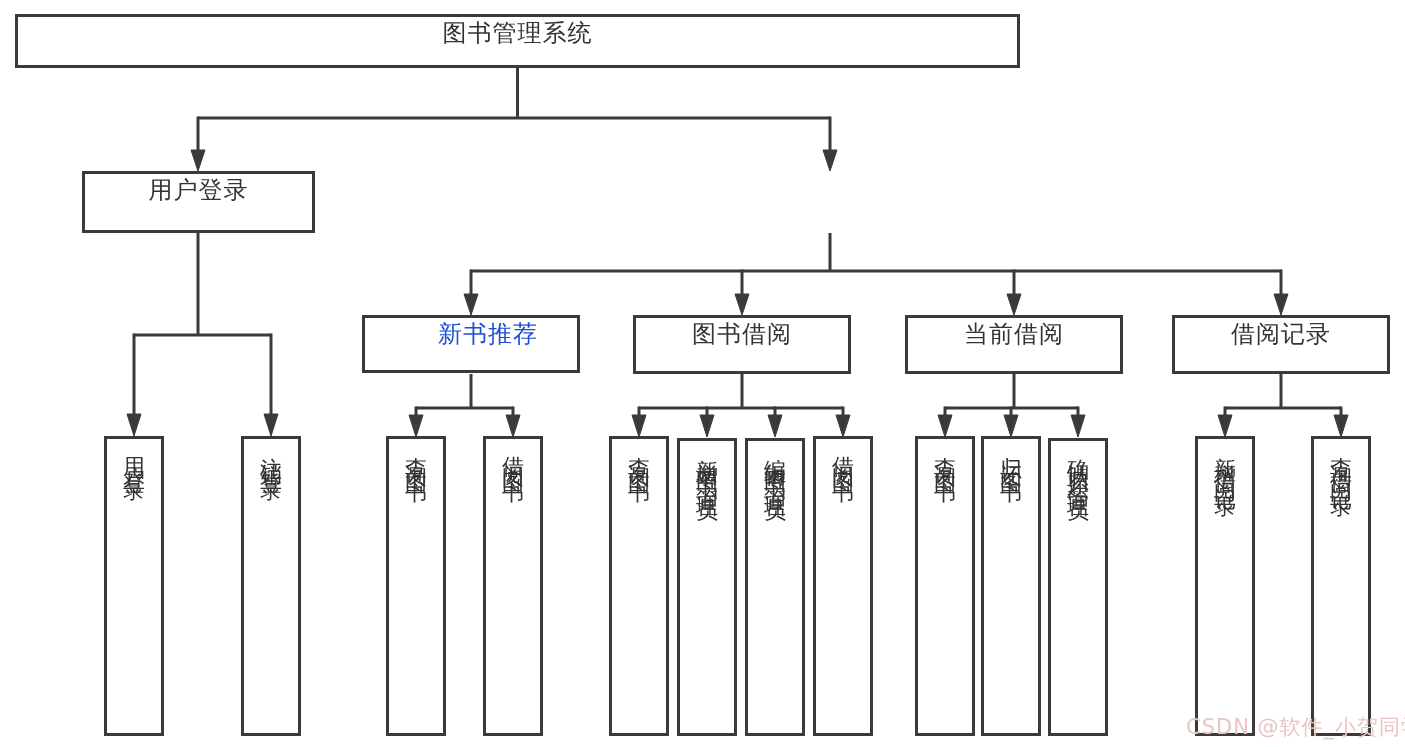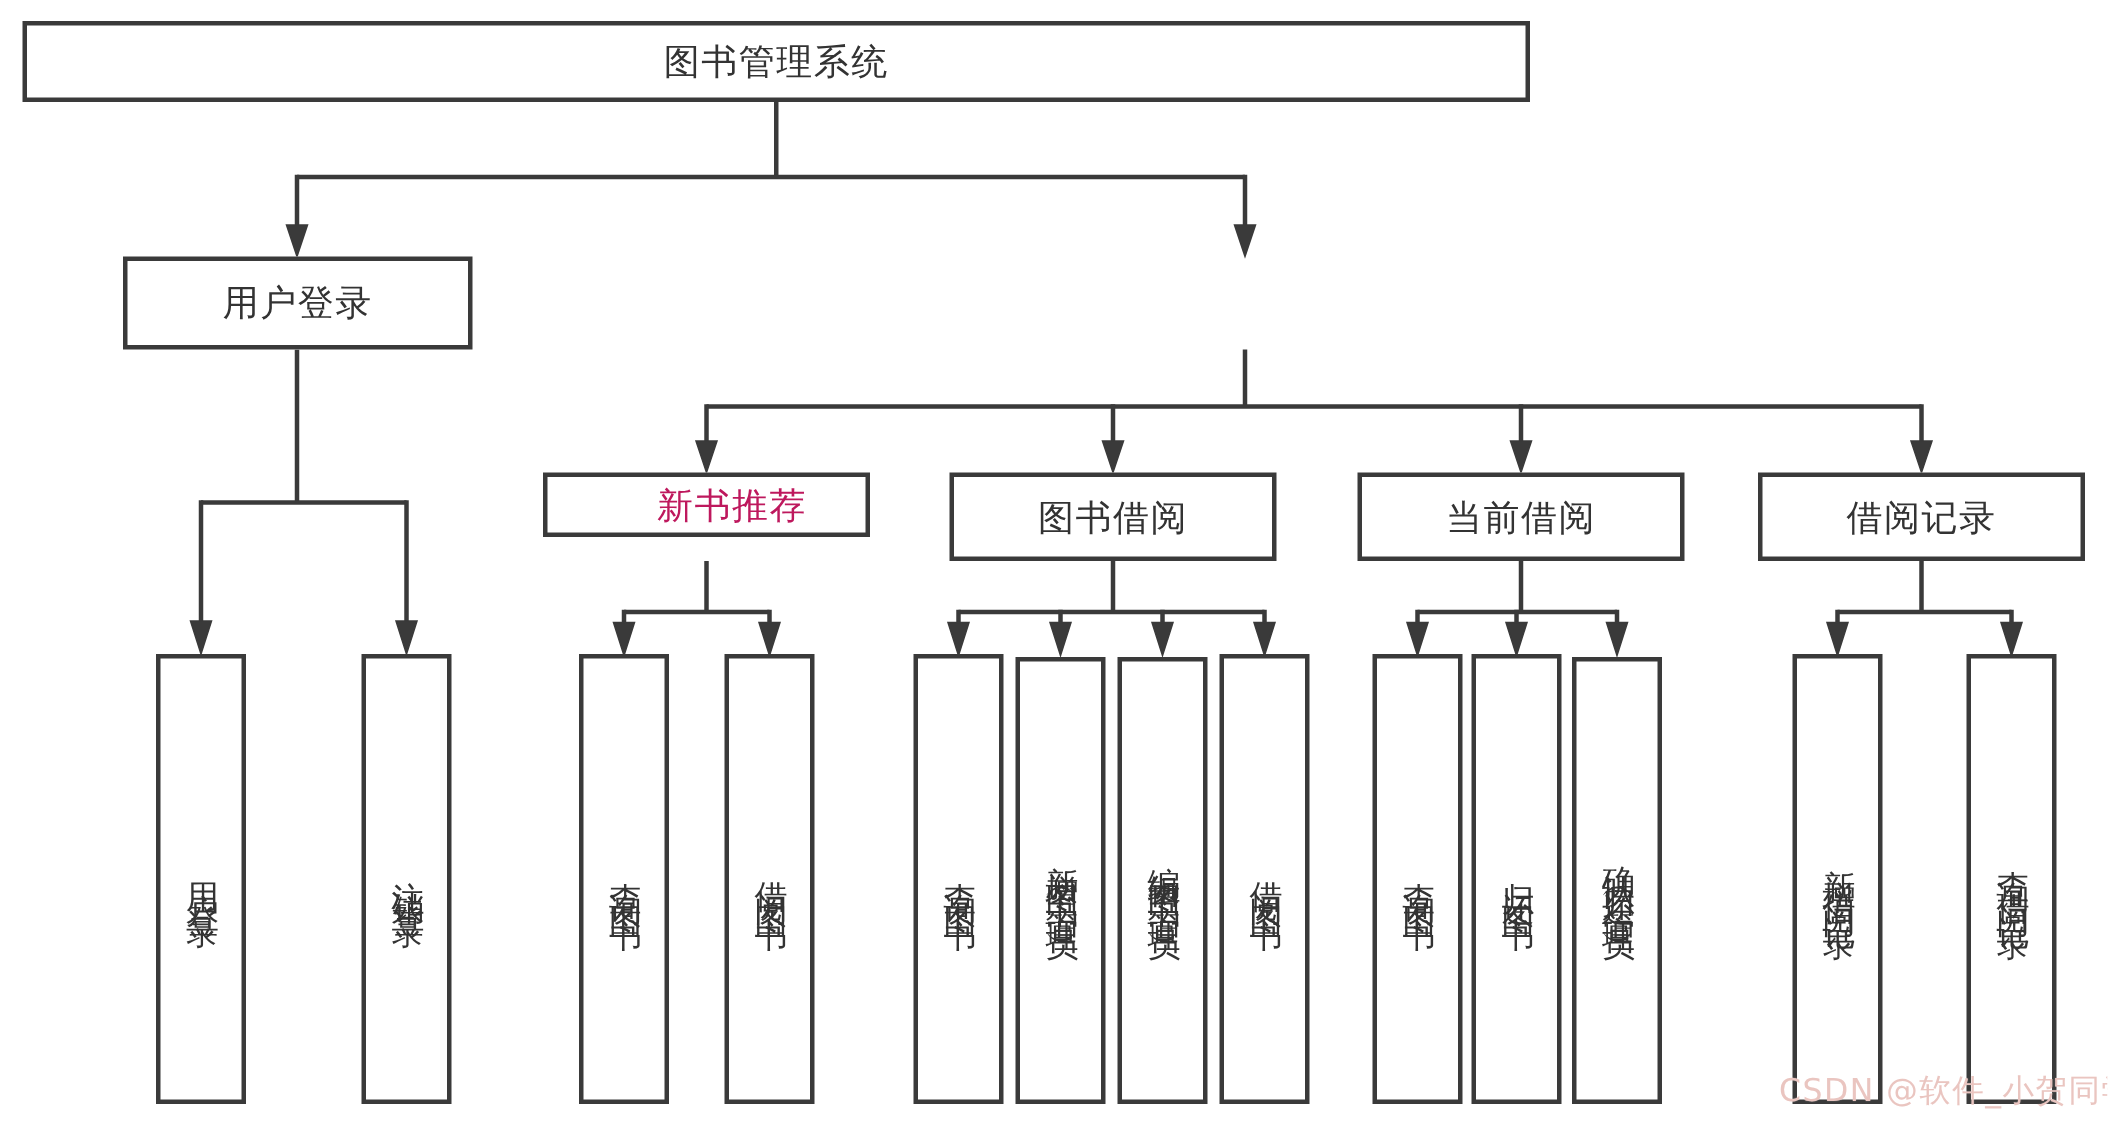--- a/index.html
+++ b/index.html
@@ -9,21 +9,21 @@
     background:#fff;
     font-family:"DejaVu Sans","Liberation Sans",sans-serif;
     overflow:hidden;
   }
   #connectors{position:absolute;left:0;top:0;width:1405px;height:747px;}
   .node{
     position:absolute;
     box-sizing:border-box;
     border:3px solid #0ea5e9;
     background:#fff;
-    display:flex;align-items:center;justify-content:center;
+    display:flex;justify-content:center;
     color:#333;
   }
   .h-node{font-size:24px;letter-spacing:1px;white-space:nowrap;}
   .v-node span{
     writing-mode:vertical-rl;
     font-size:22px;
     letter-spacing:8px;
     line-height:1;
     color:#333;
   }
@@ -118,21 +118,21 @@
   </svg>
 
   <div class="node h-node" style="left: 15px; top: 14px; width: 1005px; height: 54px; border-color: rgb(58, 58, 58); color: rgb(51, 51, 51);">
     <span>图书管理系统</span>
   </div>
 
   <div class="node h-node" style="left: 82px; top: 171px; width: 233px; height: 62px; border-color: rgb(58, 58, 58); color: rgb(51, 51, 51);">
     <span>用户登录</span>
   </div>
 
-  <div class="node h-node" style="left: 362px; top: 315px; width: 218px; height: 43px; border-color: rgb(58, 58, 58); color: #be185d; padding-left: 34px;">
+  <div class="node h-node" style="left: 362px; top: 315px; width: 218px; height: 58px; border-color: rgb(58, 58, 58); color: #1d4ed8; padding-left: 34px;">
     <span>新书推荐</span>
   </div>
   <div class="node h-node" style="left: 633px; top: 315px; width: 218px; height: 59px; border-color: rgb(58, 58, 58); color: rgb(51, 51, 51);">
     <span>图书借阅</span>
   </div>
   <div class="node h-node" style="left: 905px; top: 315px; width: 218px; height: 59px; border-color: rgb(58, 58, 58); color: rgb(51, 51, 51);">
     <span>当前借阅</span>
   </div>
   <div class="node h-node" style="left: 1172px; top: 315px; width: 218px; height: 59px; border-color: rgb(58, 58, 58); color: rgb(51, 51, 51);">
     <span>借阅记录</span>

